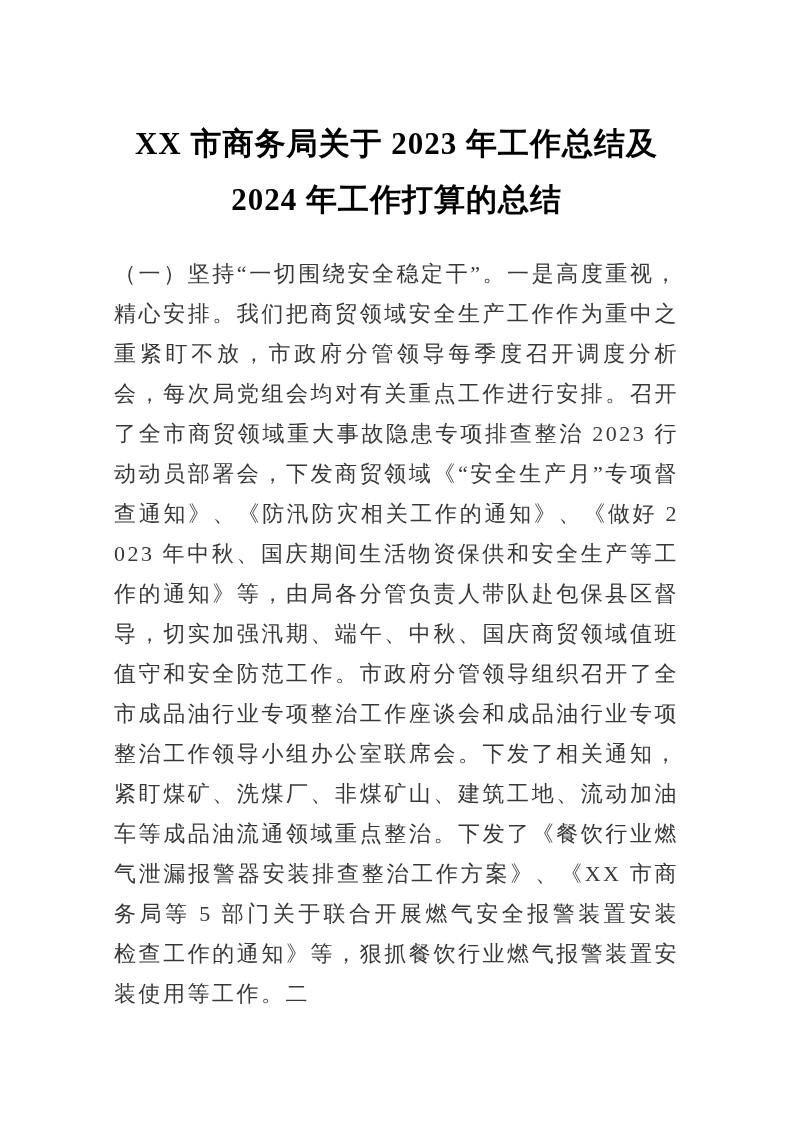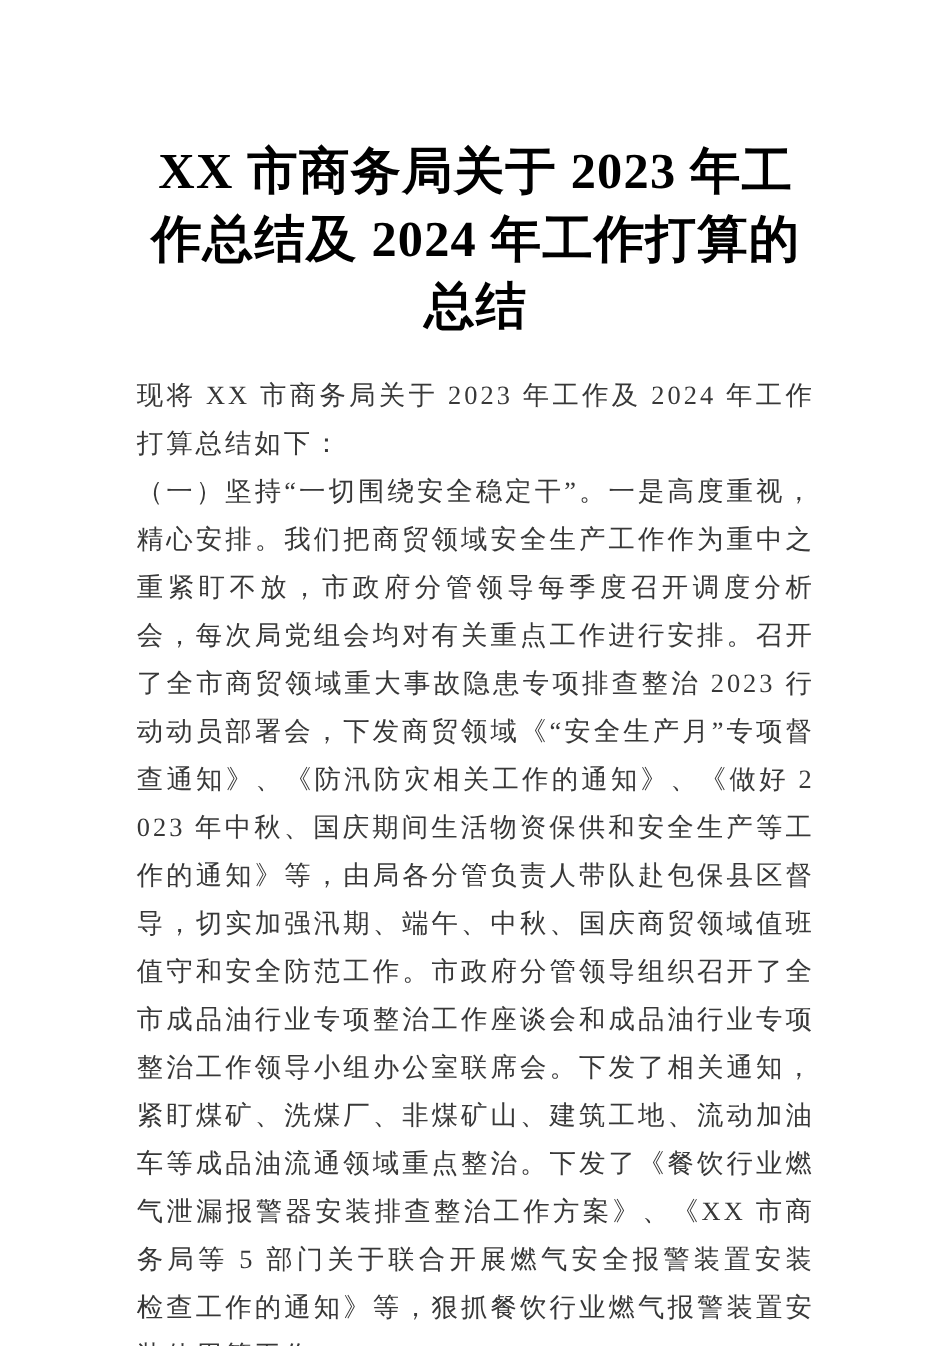--- a/index.html
+++ b/index.html
@@ -16,21 +16,21 @@
     background: #ffffff;
     box-sizing: border-box;
     padding: 116px 114px 0 114px;
     overflow: hidden;
     font-family: "Liberation Serif", "DejaVu Serif", serif;
   }
   
   .doc-title {
     margin: 0 0 26px 0;
     color: #000000;
-    font-size: 42px;
+    font-size: 31px;
     font-weight: 700;
     line-height: 56px;
     letter-spacing: 1px;
     text-align: center;
   }
   
   .doc-body {
     color: #383838;
     font-size: 22px;
     line-height: 40px;
@@ -43,18 +43,17 @@
     word-break: break-all;
   }
 </style>
 </head>
 <body>
 
 <div class="page">
   <h1 class="doc-title">XX 市商务局关于 2023 年工作总结及 2024 年工作打算的总结</h1>
 
   <div class="doc-body">
-    <p>现将 XX 市商务局关于 2023 年工作及 2024 年工作打算总结如下：</p>
 
 
     <p>（一）坚持“一切围绕安全稳定干”。一是高度重视，精心安排。我们把商贸领域安全生产工作作为重中之重紧盯不放，市政府分管领导每季度召开调度分析会，每次局党组会均对有关重点工作进行安排。召开了全市商贸领域重大事故隐患专项排查整治 2023 行动动员部署会，下发商贸领域《“安全生产月”专项督查通知》、《防汛防灾相关工作的通知》、《做好 2023 年中秋、国庆期间生活物资保供和安全生产等工作的通知》等，由局各分管负责人带队赴包保县区督导，切实加强汛期、端午、中秋、国庆商贸领域值班值守和安全防范工作。市政府分管领导组织召开了全市成品油行业专项整治工作座谈会和成品油行业专项整治工作领导小组办公室联席会。下发了相关通知，紧盯煤矿、洗煤厂、非煤矿山、建筑工地、流动加油车等成品油流通领域重点整治。下发了《餐饮行业燃气泄漏报警器安装排查整治工作方案》、《XX 市商务局等 5 部门关于联合开展燃气安全报警装置安装检查工作的通知》等，狠抓餐饮行业燃气报警装置安装使用等工作。二</p>
   </div>
 </div>
 
 </body></html>

